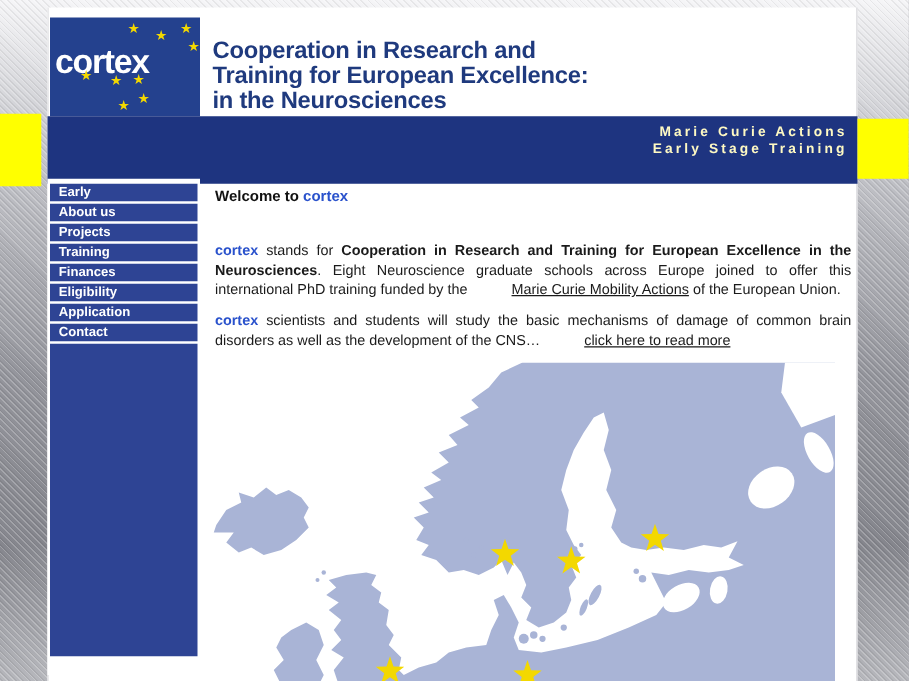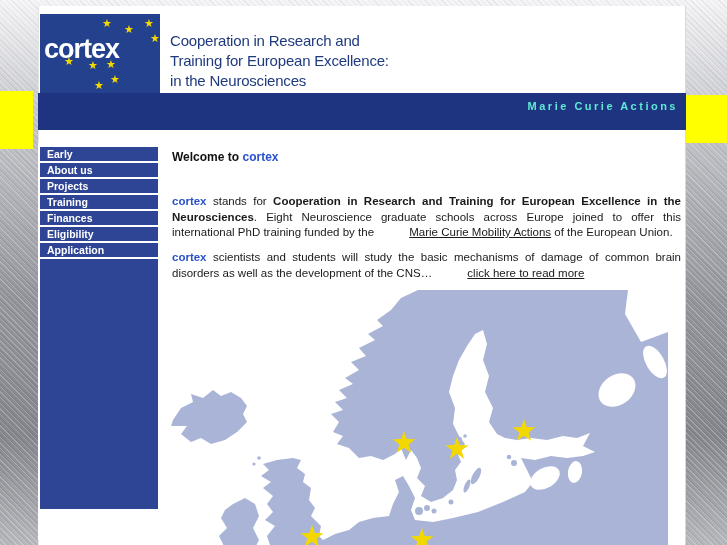--- a/index.html
+++ b/index.html
@@ -10,24 +10,24 @@
       repeating-linear-gradient(45deg, rgba(255,255,255,.22) 0 1px, rgba(0,0,0,.06) 1px 2px, transparent 2px 4px),
       linear-gradient(180deg,#f5f5f7 0%,#c9cacf 20%,#94959c 55%,#85868d 80%,#b7b8bd 100%);}
   
   .content{position:absolute;left:38px;top:6px;width:648px;height:539px;background:#ffffff;
     border-left:1px solid #e3e3e6;border-right:1px solid #d8d8dc;box-sizing:border-box;}
   
   .logo-box{position:absolute;left:40px;top:14px;width:120px;height:79px;background:var(--logo-blue,#24418e);}
   .logo-brand{position:absolute;left:4px;top:22px;color:#fff;font-size:27px;font-weight:bold;letter-spacing:-1px;line-height:1;}
   .logo-star{position:absolute;color:var(--star,#f6d800);font-size:11px;line-height:11px;}
   
-  .title{position:absolute;left:170px;top:31px;color:var(--title-navy,#1f3a7e);font-size:15px;font-weight:normal;line-height:20px;letter-spacing:-.2px;}
+  .title{position:absolute;left:170px;top:31px;color:var(--title-navy,#1f3a7e);font-size:19px;font-weight:bold;line-height:20px;letter-spacing:-.2px;}
   
-  .banner{position:absolute;left:38px;top:93px;width:648px;height:37px;background:var(--banner-blue,#1e3480);
-    color:#5eead4;text-align:right;box-sizing:border-box;padding:7px 8px 0 0;}
+  .banner{position:absolute;left:38px;top:93px;width:648px;height:54px;background:var(--banner-blue,#1e3480);
+    color:#fef9c3;text-align:right;box-sizing:border-box;padding:7px 8px 0 0;}
   .banner div{font-size:11px;font-weight:bold;letter-spacing:2.5px;line-height:13px;}
   
   .yellow-left{position:absolute;left:0;top:91px;width:33px;height:58px;background:var(--accent-yellow,#ffff00);}
   .yellow-right{position:absolute;left:686px;top:95px;width:41px;height:48px;background:var(--accent-yellow,#ffff00);}
   
   .sidebar{position:absolute;left:38px;top:143px;width:122px;height:397px;background:#ffffff;box-sizing:border-box;padding:4px 2px 0 2px;}
   .nav-item{height:14px;line-height:14px;margin-bottom:2px;background:var(--nav-blue,#2e4494);color:#fff;
     font-size:10.5px;font-weight:bold;padding-left:7px;cursor:pointer;}
   .nav-item.active{background:var(--accent-yellow,#ffff00);color:#000;}
   .nav-fill{height:250px;background:var(--nav-blue,#2e4494);margin-top:0;}
@@ -57,34 +57,36 @@
   </div>
 
   <div class="title">
     <div>Cooperation in Research and</div>
     <div>Training for European Excellence:</div>
     <div>in the Neurosciences</div>
   </div>
 
   <div class="banner">
     <div>Marie Curie Actions</div>
+    <div>Early Stage Training</div>
   </div>
 
   <div class="yellow-left"></div>
   <div class="yellow-right"></div>
 
   <div class="sidebar">
     <div>
         <div class="nav-item"><span>Early</span></div>
         <div class="nav-item"><span>About us</span></div>
         <div class="nav-item"><span>Projects</span></div>
         <div class="nav-item"><span>Training</span></div>
         <div class="nav-item"><span>Finances</span></div>
         <div class="nav-item"><span>Eligibility</span></div>
         <div class="nav-item"><span>Application</span></div>
+        <div class="nav-item"><span>Contact</span></div>
       </div>
     <div class="nav-fill"></div>
   </div>
 
   <div class="welcome"><span class="b">Welcome to </span><span class="b brand">cortex</span></div>
   <div class="para p1"><span class="b brand">cortex</span><span> stands for </span><span class="b">Cooperation in Research and Training for European Excellence in the Neurosciences</span><span>. Eight Neuroscience graduate schools across Europe joined to offer this international PhD training funded by the </span><a class="lnk" href="#">Marie Curie Mobility Actions</a><span> of the European Union.</span></div>
   <div class="para p2"><span class="b brand">cortex</span><span> scientists and students will study the basic mechanisms of damage of common brain disorders as well as the development of the CNS… </span><a class="lnk" href="#">click here to read more</a></div>
 
   <div class="map-wrap">
     <svg width="505" height="258" viewBox="0 0 505 258" xmlns="http://www.w3.org/2000/svg">

